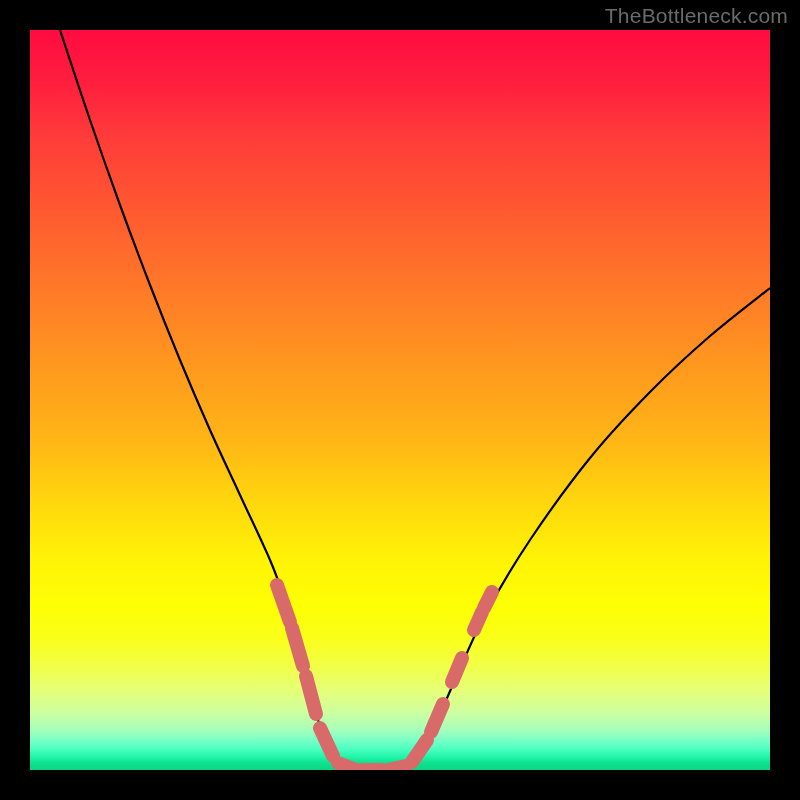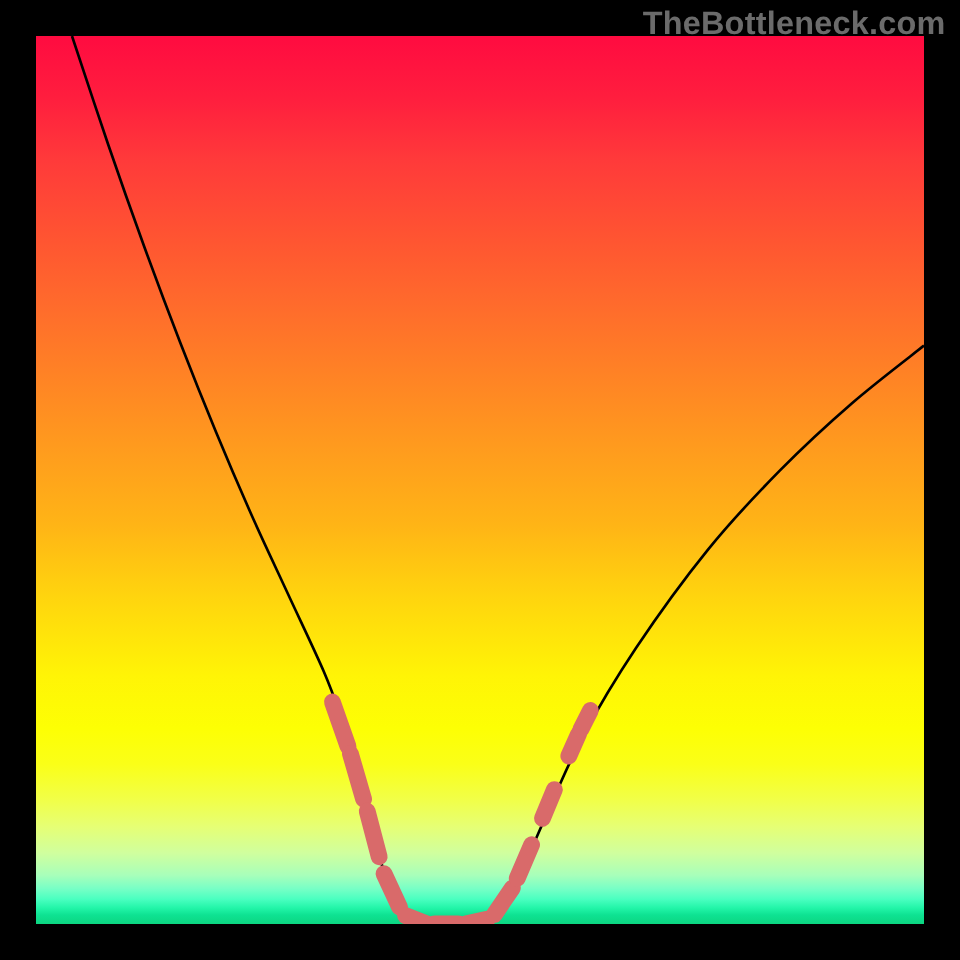--- a/index.html
+++ b/index.html
@@ -45,22 +45,22 @@
       #22f5a8 98.2%,
       #0ee292 99%,
       #0cd681 100%
     );
   }
   .watermark {
     position: absolute;
     top: 4px;
     right: 12px;
     color: #6b6b6b;
-    font-size: 27px;
-    font-weight: 700;
+    font-size: 21px;
+    font-weight: 400;
     letter-spacing: 0.2px;
     user-select: none;
   }
   svg.plot {
     position: absolute;
     inset: 0;
   }
 </style>
 </head>
 <body>

